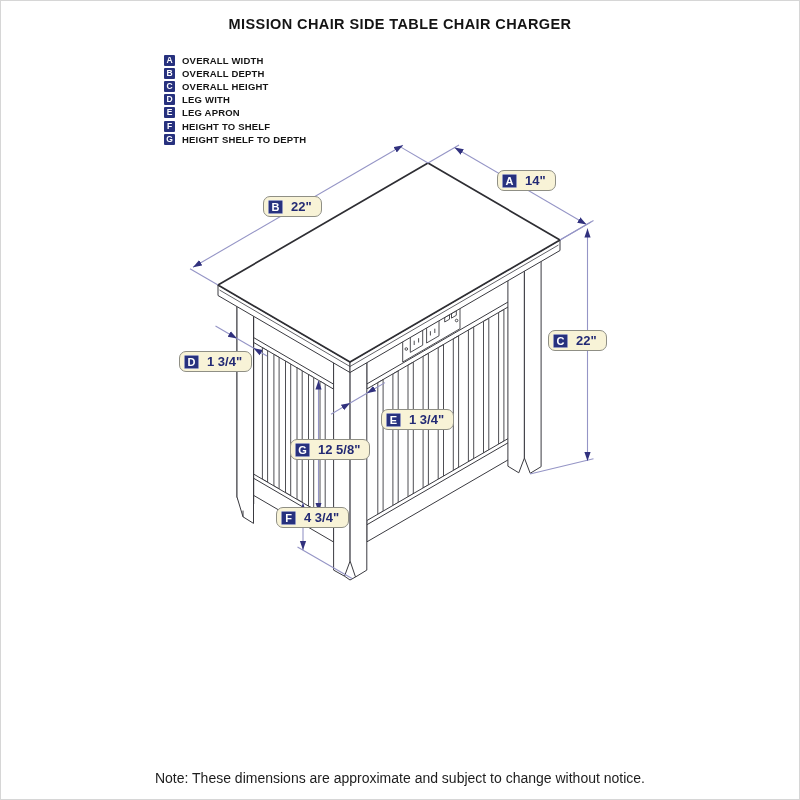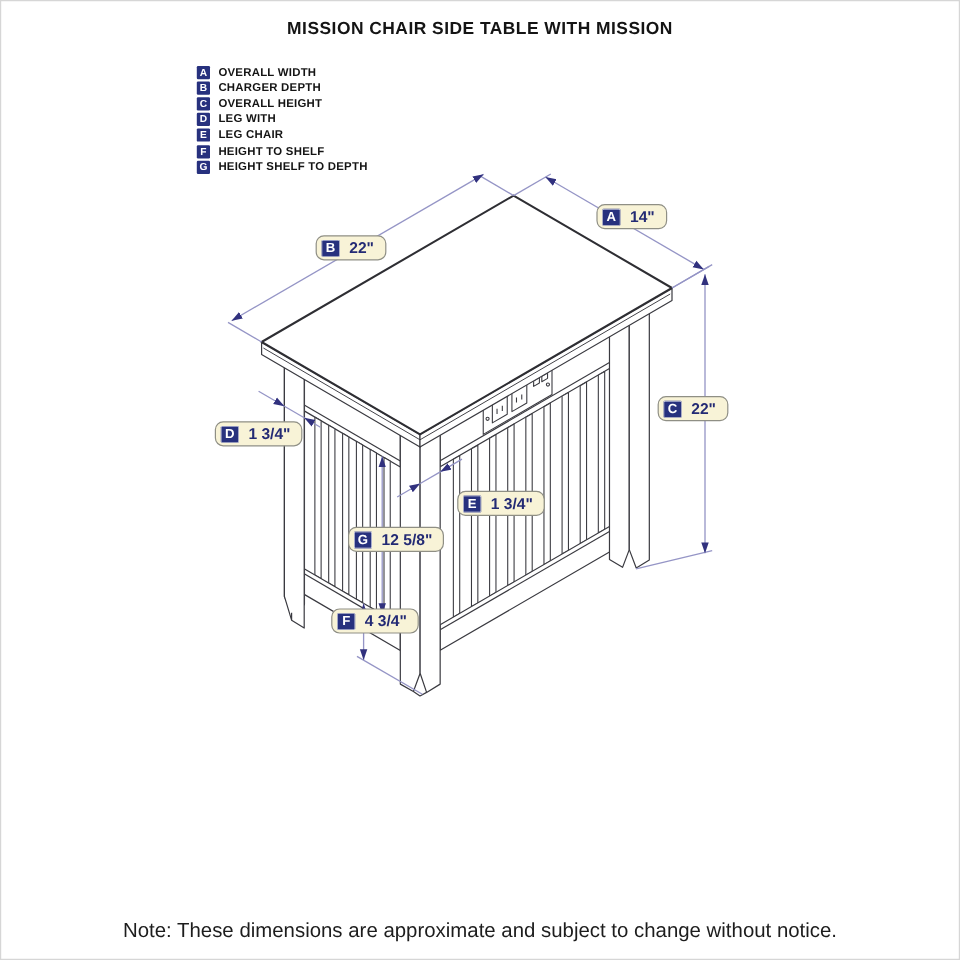--- a/index.html
+++ b/index.html
@@ -27,50 +27,50 @@
     padding:2px 9px 2px 4px;gap:8px;white-space:nowrap;
   }
   .pbadge{
     width:15px;height:14px;background:#27317e;color:#fff;border-radius:1px;
     font-size:11px;font-weight:bold;line-height:14px;text-align:center;
     box-shadow:inset 0 0 0 0.5px #fff;flex:0 0 auto;
   }
   .pval{font-size:13px;font-weight:bold;color:#232a74;}
   .note{
     position:absolute;left:0;bottom:14px;width:800px;text-align:center;
-    font-size:17px;color:#1d1d1d;
+    font-size:14px;color:#1d1d1d;
   }
 </style>
 </head>
 <body>
 
 <div class="page">
 
-  <div class="title">MISSION CHAIR SIDE TABLE WITH MISSION</div>
+  <div class="title">MISSION CHAIR SIDE TABLE CHAIR CHARGER</div>
 
   <div class="legend">
     <div class="legend-row">
       <span class="lbadge">A</span>
       <span class="llabel">OVERALL WIDTH</span>
     </div>
     <div class="legend-row">
       <span class="lbadge">B</span>
-      <span class="llabel">CHARGER DEPTH</span>
+      <span class="llabel">OVERALL DEPTH</span>
     </div>
     <div class="legend-row">
       <span class="lbadge">C</span>
       <span class="llabel">OVERALL HEIGHT</span>
     </div>
     <div class="legend-row">
       <span class="lbadge">D</span>
       <span class="llabel">LEG WITH</span>
     </div>
     <div class="legend-row">
       <span class="lbadge">E</span>
-      <span class="llabel">LEG CHAIR</span>
+      <span class="llabel">LEG APRON</span>
     </div>
     <div class="legend-row">
       <span class="lbadge">F</span>
       <span class="llabel">HEIGHT TO SHELF</span>
     </div>
     <div class="legend-row">
       <span class="lbadge">G</span>
       <span class="llabel">HEIGHT SHELF TO DEPTH</span>
     </div>
   </div>

